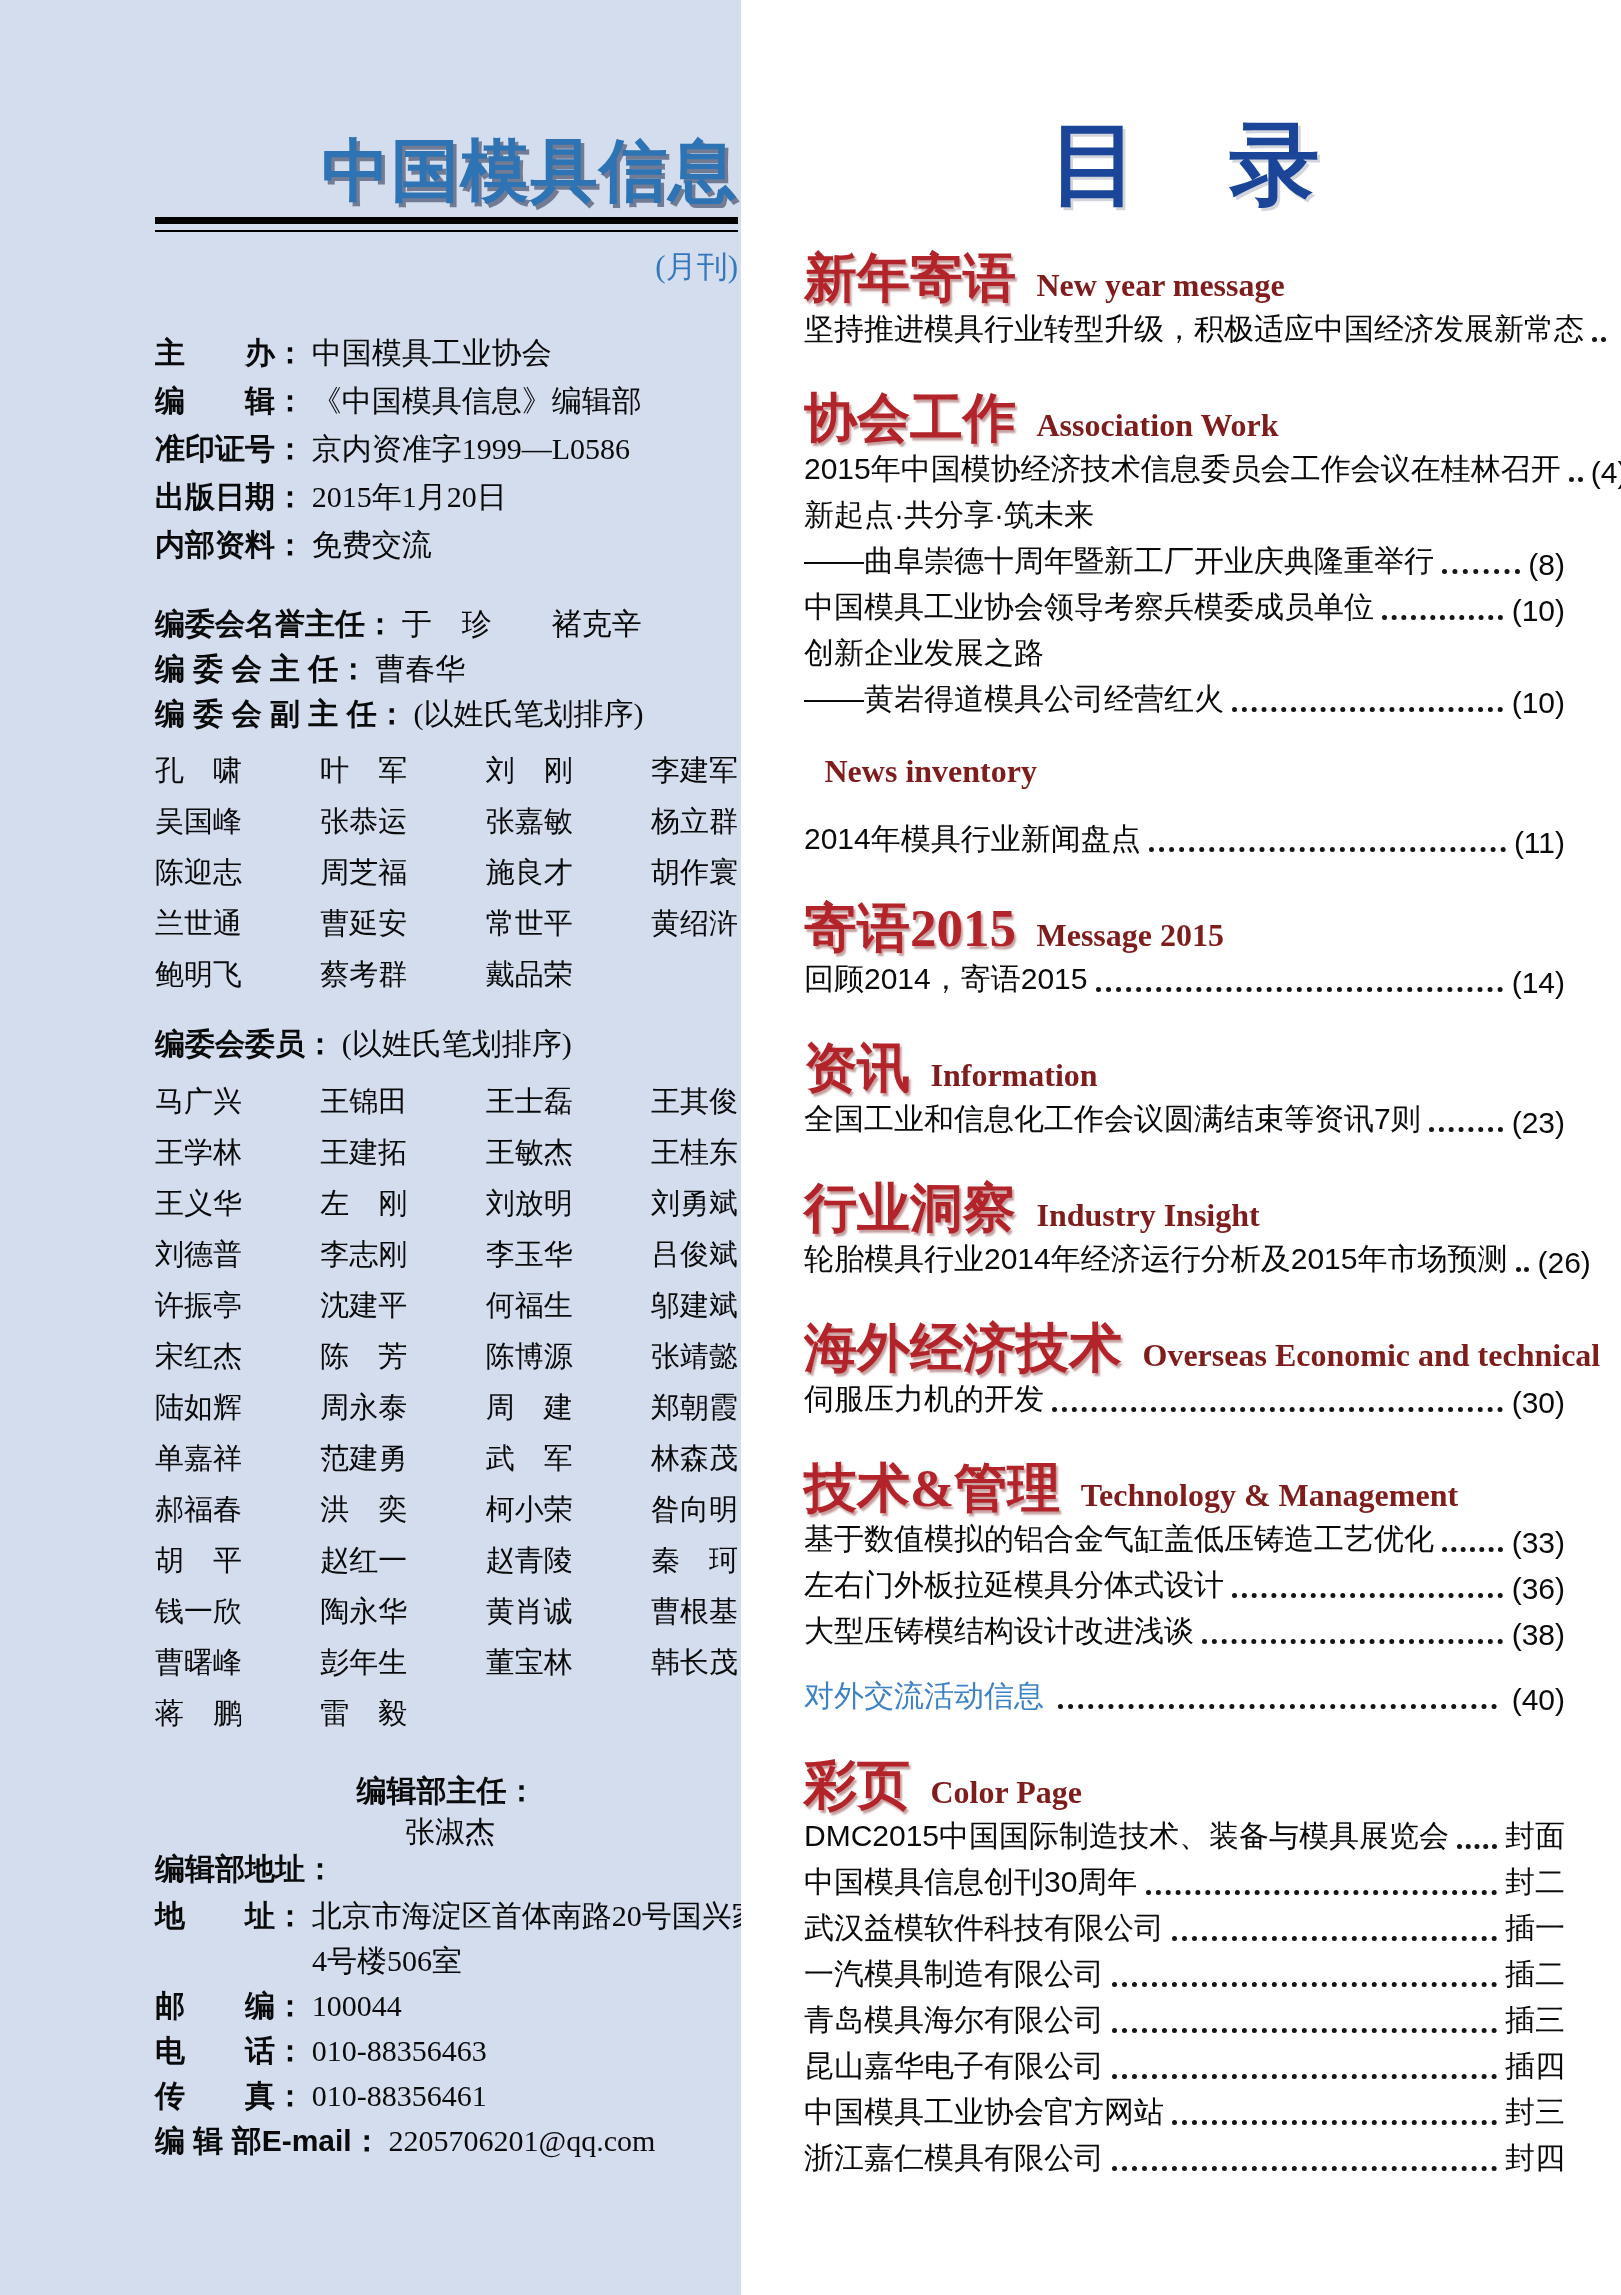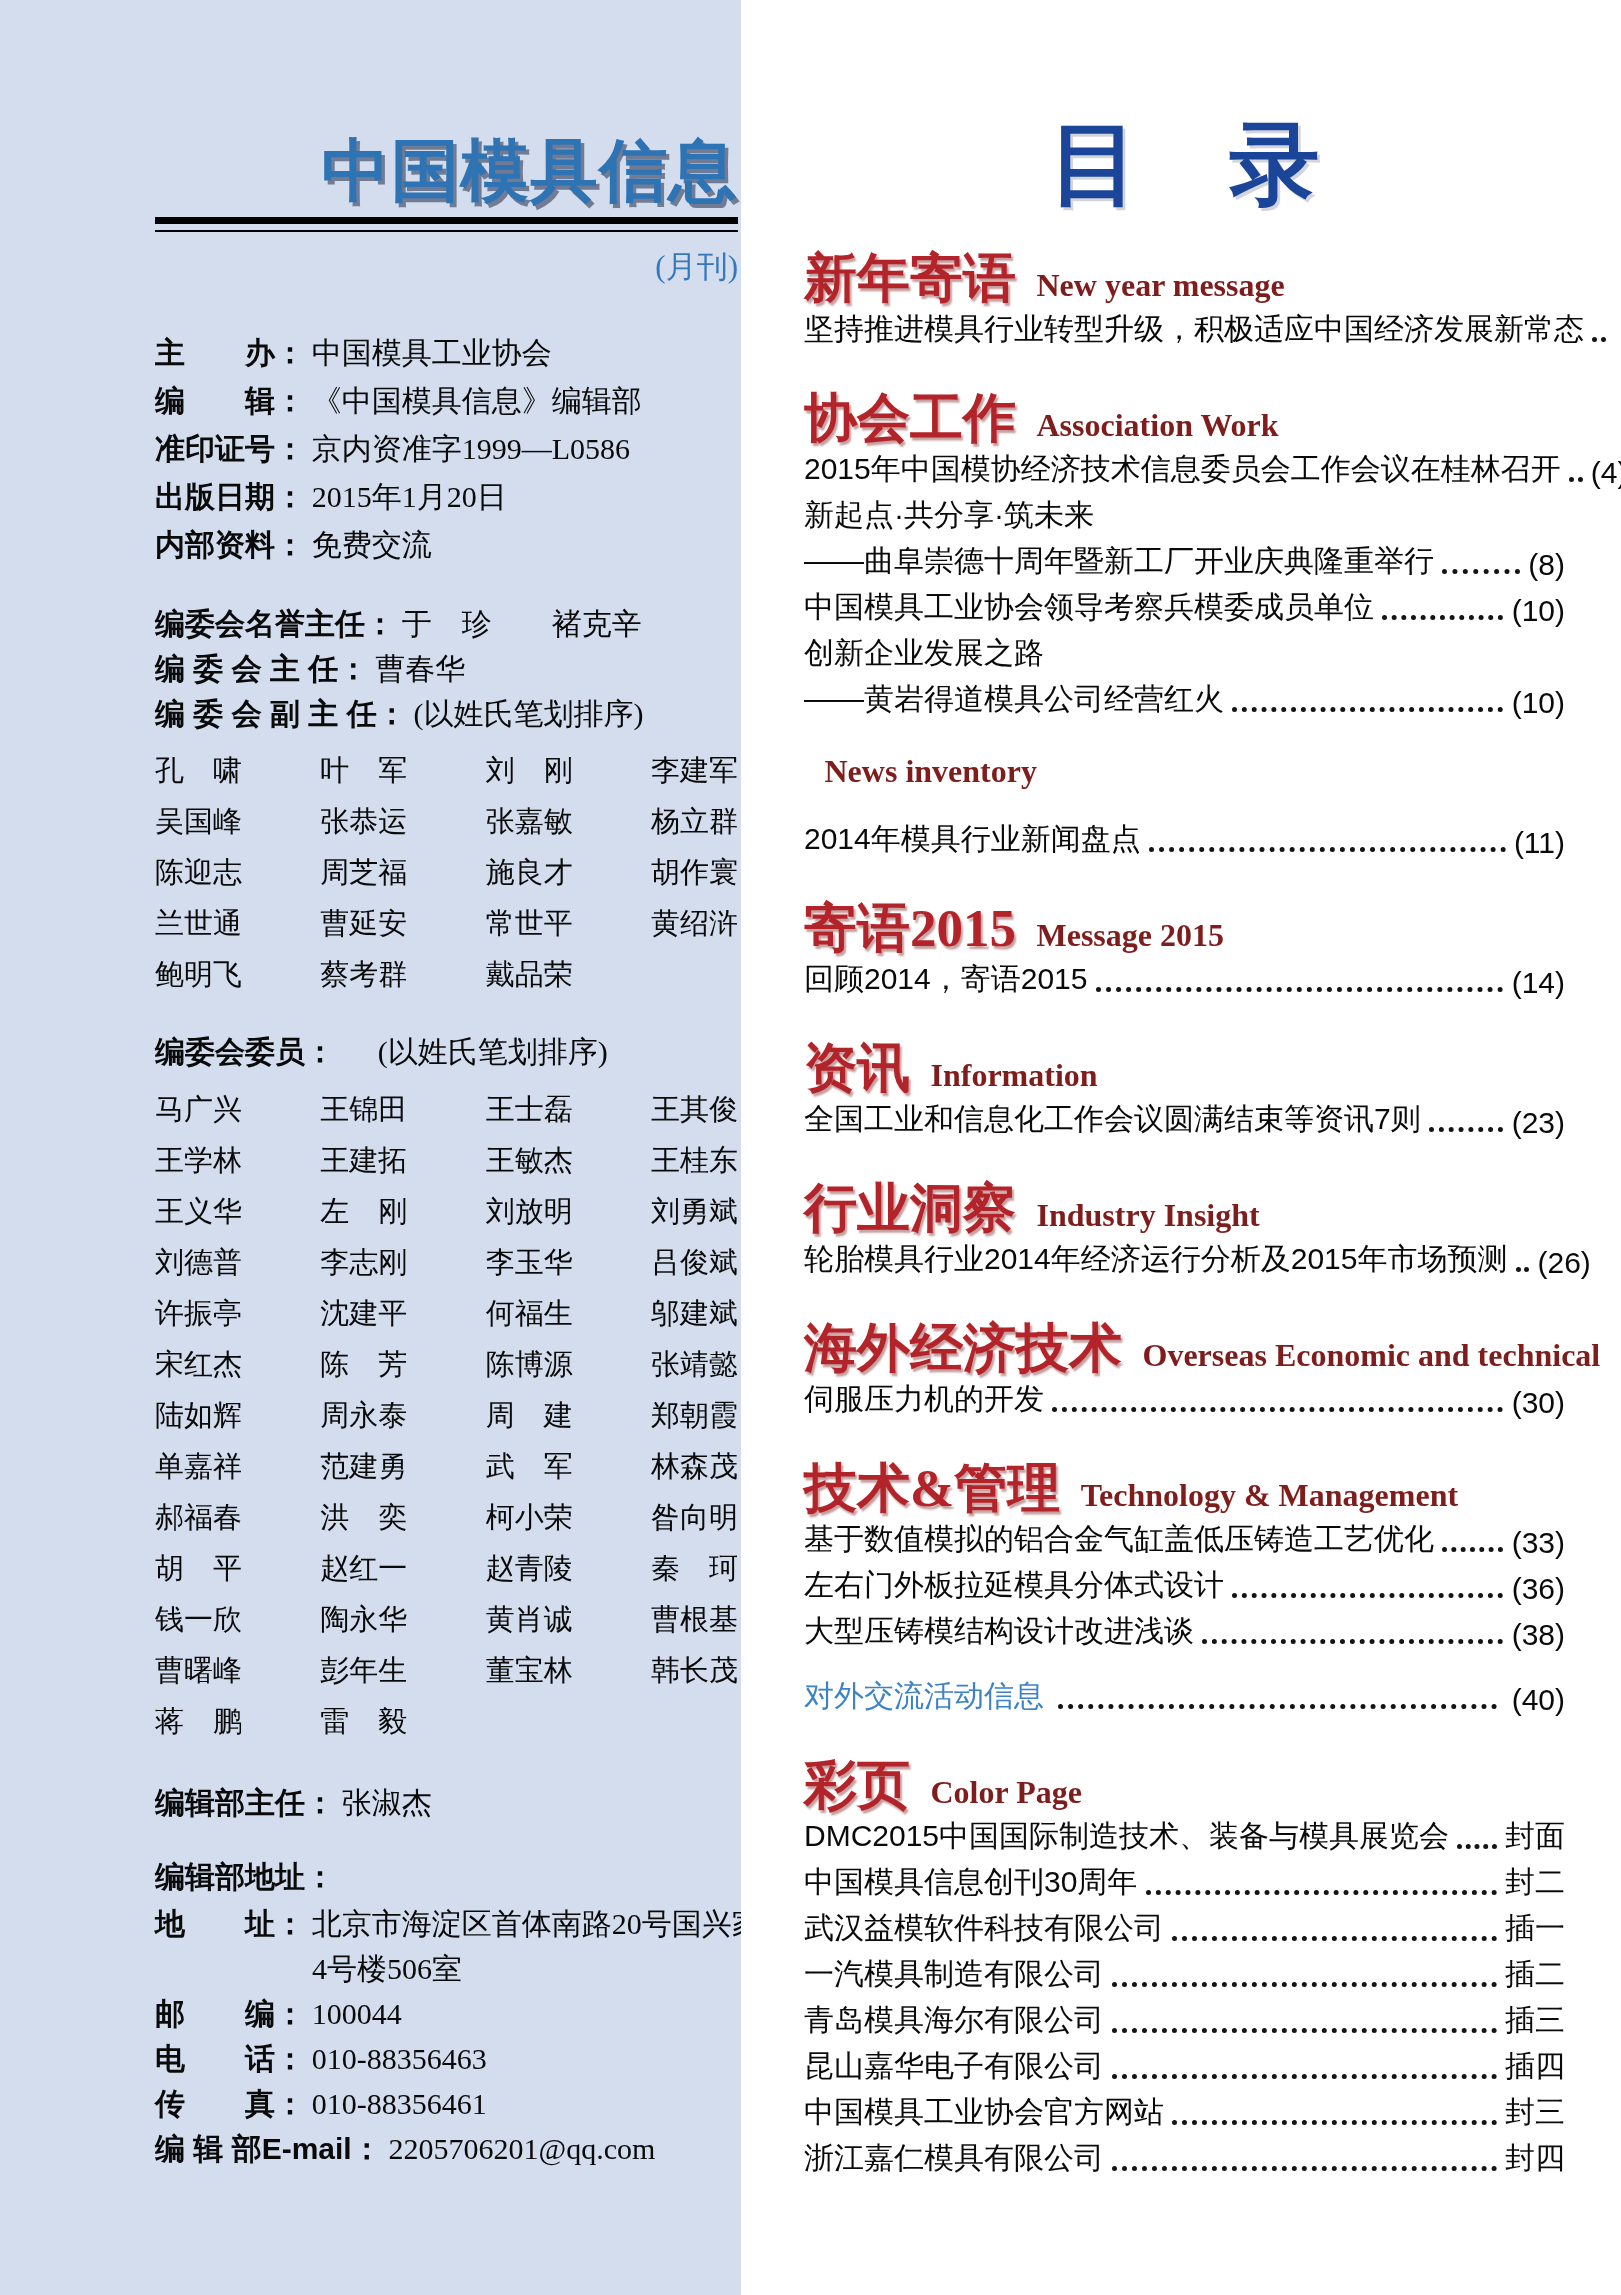--- a/index.html
+++ b/index.html
@@ -17,22 +17,22 @@
             font-size:31px;color:#3578BE;}
   .pubinfo{margin-top:41px;}
   .row{display:flex;align-items:center;height:48px;font-size:30px;white-space:nowrap;}
   .lab{font-weight:bold;}
   .val{margin-left:6.8px;font-family:"Liberation Serif","DejaVu Serif",serif;}
   .board{margin-top:33px;}
   .board .row{height:45px;}
   .grid{margin-top:13.6px;display:grid;grid-template-columns:repeat(4,max-content);
         justify-content:space-between;row-gap:11px;font-size:29px;
         font-family:"Liberation Serif","DejaVu Serif",serif;}
-  .comm-label{margin-top:34px;gap:36px;}
-  .director{margin-top:37px;}
+  .comm-label{margin-top:26px;}
+  .director{margin-top:37px;flex-direction:column;}
   .addr-head{margin-top:26px;}
   .contact .row{height:45px;align-items:flex-start;line-height:45px;}
   .val2{margin-left:157px;font-family:"Liberation Serif","DejaVu Serif",serif;
         font-size:30px;line-height:45px;}
 
   
   .main{position:absolute;left:741px;top:0;width:857px;height:2295px;background:#ffffff;}
   .main-inner{padding:0 33px 0 63px;}
   .toc-title{margin-top:115px;text-align:center;font-family:"Liberation Serif","DejaVu Serif",serif;
              font-weight:bold;font-size:90px;color:#1B4598;line-height:1.1;

